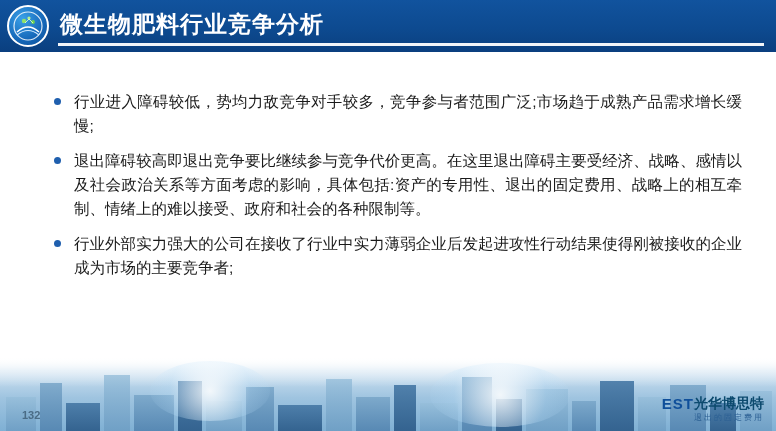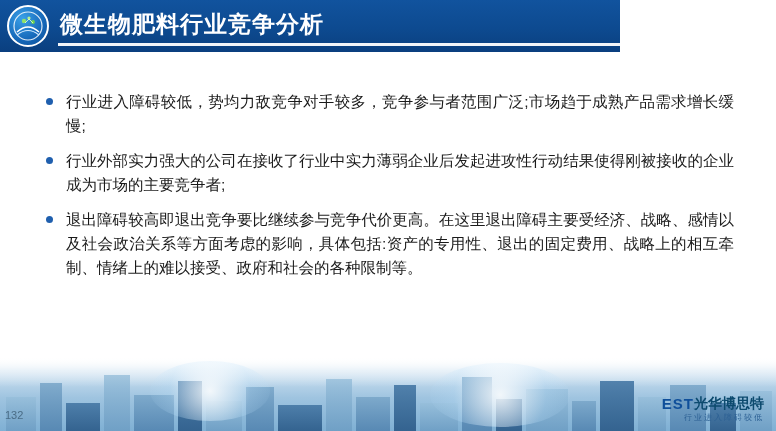--- a/index.html
+++ b/index.html
@@ -15,21 +15,21 @@
     width: 776px;
     height: 431px;
     overflow: hidden;
     background: #ffffff;
   }
 
   
   .header {
     position: absolute;
     left: 0; top: 0;
-    width: 620px;
+    width: 776px;
     height: 52px;
     background: linear-gradient(180deg, #11539e 0%, #0d4a90 55%, #0a3f7f 100%);
     display: flex;
     align-items: center;
   }
   .logo-badge {
     position: absolute;
     left: 7px;
     top: 5px;
     width: 42px;
@@ -67,21 +67,21 @@
   .content {
     position: absolute;
     left: 0;
     top: 52px;
     width: 776px;
     height: 379px;
     background: #ffffff;
   }
   .bullets {
     position: absolute;
-    left: 44px;
+    left: 52px;
     top: 38px;
     width: 690px;
   }
   .bullet {
     position: relative;
     padding-left: 22px;
     margin-bottom: 11px;
     font-size: 15.5px;
     line-height: 1.55;
     color: #1a1a1a;
@@ -122,24 +122,25 @@
   .bld.d { background: linear-gradient(180deg, rgba(70,120,165,0.9) 0%, rgba(48,95,140,0.95) 100%); }
   .glow {
     position: absolute;
     border-radius: 50%;
     background: radial-gradient(circle, rgba(255,255,255,0.85) 0%, rgba(190,225,250,0.25) 60%, rgba(255,255,255,0) 100%);
   }
 
   
   .page-num {
     position: absolute;
-    left: 5px;
+    left: 22px;
     bottom: 10px;
     font-size: 11px;
     color: #4a6c86;
+    font-weight: bold;
   }
 
   
   .footer-logo {
     position: absolute;
     right: 12px;
     bottom: 8px;
     display: flex;
     flex-direction: column;
     align-items: flex-end;
@@ -192,26 +193,26 @@
     <div class="bullets">
 
       <div class="bullet">
         <span class="dot"></span>
         <span>行业进入障碍较低，势均力敌竞争对手较多，竞争参与者范围广泛;市场趋于成熟产品需求增长缓慢;</span>
       </div>
 
 
       <div class="bullet">
         <span class="dot"></span>
-        <span>行业外部实力强大的公司在接收了行业中实力薄弱企业后发起进攻性行动结果使得刚被接收的企业成为市场的主要竞争者;</span>
+        <span>退出障碍较高即退出竞争要比继续参与竞争代价更高。在这里退出障碍主要受经济、战略、感情以及社会政治关系等方面考虑的影响，具体包括:资产的专用性、退出的固定费用、战略上的相互牵制、情绪上的难以接受、政府和社会的各种限制等。</span>
       </div>
 
       <div class="bullet">
         <span class="dot"></span>
-        <span>退出障碍较高即退出竞争要比继续参与竞争代价更高。在这里退出障碍主要受经济、战略、感情以及社会政治关系等方面考虑的影响，具体包括:资产的专用性、退出的固定费用、战略上的相互牵制、情绪上的难以接受、政府和社会的各种限制等。</span>
+        <span>行业外部实力强大的公司在接收了行业中实力薄弱企业后发起进攻性行动结果使得刚被接收的企业成为市场的主要竞争者;</span>
       </div>
 
     </div>
   </div>
 
   <div class="city-band">
     <div class="haze"></div>
     <div class="bld l" style="left:6px;  width:30px; height:34px;"></div>
     <div class="bld" style="left:40px; width:22px; height:48px;"></div>
     <div class="bld d" style="left:66px; width:34px; height:28px;"></div>
@@ -238,16 +239,16 @@
     <div class="glow" style="left:430px; bottom:4px;  width:140px; height:64px;"></div>
   </div>
 
   <div class="page-num">132</div>
 
   <div class="footer-logo">
     <div class="footer-logo-row">
       <span class="fl-mark">EST</span>
       <span class="fl-name">光华博思特</span>
     </div>
-    <div class="fl-sub">行业进入障碍较低</div>
+    <div class="fl-sub">退出的固定费用</div>
   </div>
 
 </div>
 
 </body></html>

